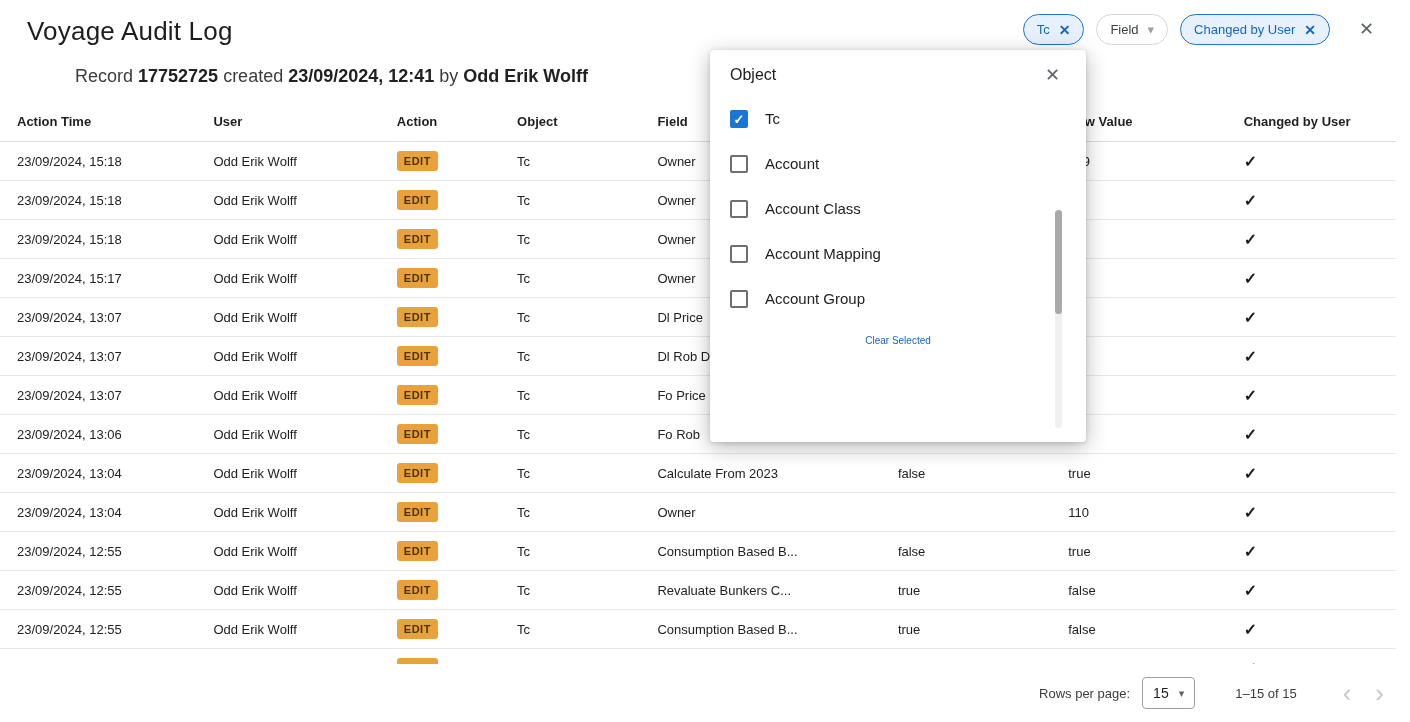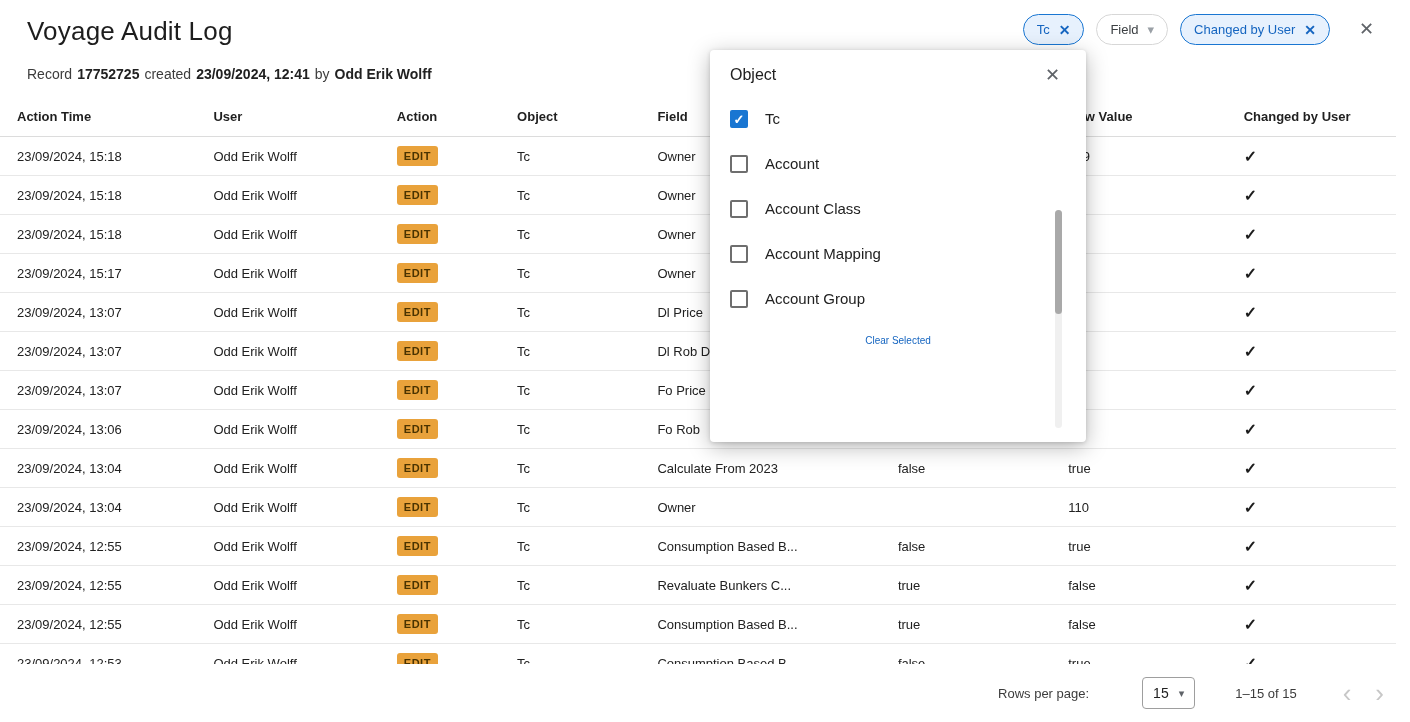--- a/index.html
+++ b/index.html
@@ -31,22 +31,22 @@
   .chip-plain { background:#ffffff; border:1px solid #d7d7d7; color:#3c4043; }
   .chip-plain .chip-icon { color:#9aa0a6; font-size:13px; }
   .page-close {
     position:absolute; right:36px; top:20px;
     background:none; border:none; font-size:18px; color:#5f6368;
     cursor:pointer; padding:0; line-height:1;
   }
 
   
   .record-line {
-    padding:12px 16px 16px 27px; font-size:14px; color:#3c3c3c;
-    display:flex; gap:5px; align-items:baseline;
+    padding:12px 16px 16px 27px; font-size:18px; color:#3c3c3c;
+    display:flex; gap:5px; align-items:baseline;margin-left:48px;
   }
   .record-line .bold { font-weight:700; color:#212121; }
 
   
   table.audit {
     width:1396px; border-collapse:collapse; table-layout:fixed;
     font-size:13px;
   }
   table.audit th {
     text-align:left; font-weight:700; color:#1f1f1f;
@@ -71,21 +71,21 @@
   .footer {
     position:absolute; left:0; right:0; bottom:0; height:58px;
     display:flex; align-items:center; justify-content:flex-end;
     font-size:13px; color:#3c3c3c; padding-right:14px; background:#fff;
   }
   .rpp-label { margin-right:12px; }
   .rpp-select {
     display:inline-flex; align-items:center; gap:10px;
     border:1px solid #9e9e9e; border-radius:4px;
     padding:7px 10px; font-size:14px; color:#212121; cursor:pointer;
-    margin-right:40px; background:#fff;margin-left:41px;
+    margin-right:40px; background:#fff;
   }
   .rpp-caret { font-size:11px; color:#5f6368; }
   .range { margin-right:34px; }
   .pager-btn {
     background:none; border:none; font-size:26px; line-height:1;
     color:#c7c7c7; padding:0 12px; cursor:default;
   }
 
   
   .popup {

